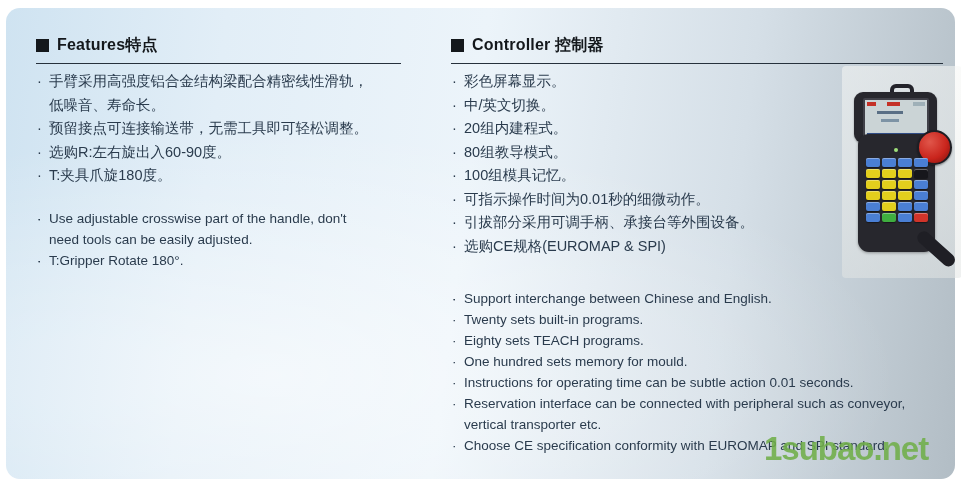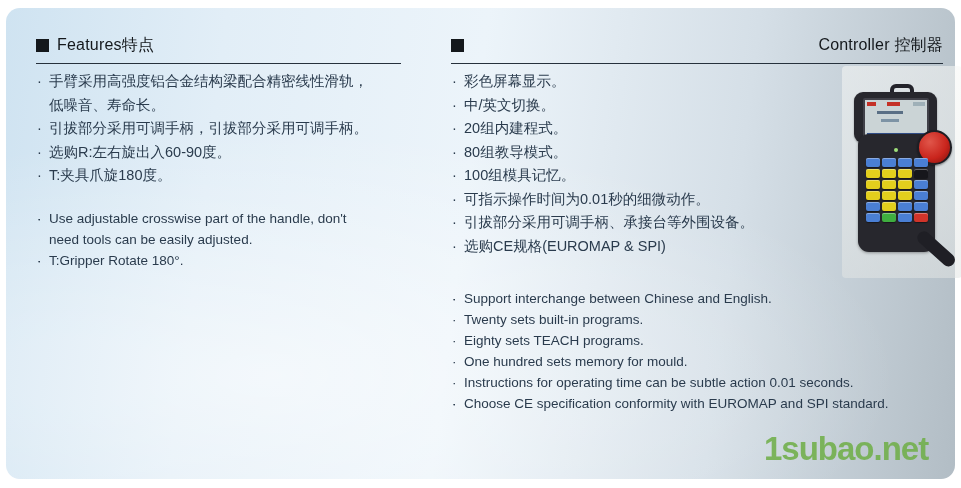--- a/index.html
+++ b/index.html
@@ -16,25 +16,25 @@
       radial-gradient(120% 95% at 28% 78%, rgba(255,255,255,0.55) 0%, rgba(255,255,255,0) 55%),
       linear-gradient(97deg, #cfe3f1 0%, #e2eef7 22%, #ecf4fa 48%, #d5dfe7 75%, #b2bdc5 100%);
   }
 
   .col { position:absolute; top:27px; }
   .col-left  { left:30px;  width:396px; }
   .col-right { left:445px; width:510px; }
 
   .sec-header {
     display:flex; align-items:center; gap:8px;
-    font-size:16px; font-weight:normal; color:#14181c; letter-spacing:.2px;
+    font-size:16px; font-weight:bold; color:#14181c; letter-spacing:.2px;
     padding-bottom:7px; border-bottom:1.5px solid #26313c;
   }
   .col-left  .sec-header { width:365px; }
-  .col-right .sec-header { width:492px;justify-content:space-between; }
+  .col-right .sec-header { width:492px; }
   .sq { width:13px; height:13px; background:#14181c; flex:0 0 auto; }
 
   .list { margin-top:6px; }
   .li { position:relative; padding-left:13px; color:#2a3b4d; }
   .li .dot { position:absolute; left:1px; top:0; color:#2a3b4d; }
   .li .txt { white-space:pre; }
   .list-cn .li { font-size:14.5px; line-height:23.5px; }
   .list-en .li { font-size:13.5px; line-height:21px; }
   .list-en { margin-top:20px; }
   .col-right .list-en { margin-top:30px; }
@@ -101,21 +101,21 @@
   <div class="panel">
 
     <div class="col col-left">
       <div class="sec-header">
         <span class="sq"></span>
         <span>Features特点</span>
       </div>
       <div class="list list-cn">
         <div class="li"><span class="dot">·</span><span class="txt">手臂采用高强度铝合金结构梁配合精密线性滑轨，
 低噪音、寿命长。</span></div>
-        <div class="li"><span class="dot">·</span><span class="txt">引拔部分采用可调手柄，引拔部分采用可调手柄。</span></div>
+        <div class="li"><span class="dot">·</span><span class="txt">预留接点可连接输送带，无需工具即可轻松调整。</span></div>
         <div class="li"><span class="dot">·</span><span class="txt">选购R:左右旋出入60-90度。</span></div>
         <div class="li"><span class="dot">·</span><span class="txt">T:夹具爪旋180度。</span></div>
       </div>
       <div class="list list-en">
         <div class="li"><span class="dot">·</span></div>
         <div class="li"><span class="dot">·</span><span class="txt">Use adjustable crosswise part of the handle, don't
 need tools can be easily adjusted.</span></div>
         <div class="li"><span class="dot">·</span></div>
         <div class="li"><span class="dot">·</span><span class="txt">T:Gripper Rotate 180°.</span></div>
       </div>
@@ -136,21 +136,22 @@
         <div class="li"><span class="dot">·</span><span class="txt">引拔部分采用可调手柄、承接台等外围设备。</span></div>
         <div class="li"><span class="dot">·</span><span class="txt">选购CE规格(EUROMAP &amp; SPI)</span></div>
       </div>
       <div class="list list-en">
         <div class="li"><span class="dot">·</span></div>
         <div class="li"><span class="dot">·</span><span class="txt">Support interchange between Chinese and English.</span></div>
         <div class="li"><span class="dot">·</span><span class="txt">Twenty sets built-in programs.</span></div>
         <div class="li"><span class="dot">·</span><span class="txt">Eighty sets TEACH programs.</span></div>
         <div class="li"><span class="dot">·</span><span class="txt">One hundred sets memory for mould.</span></div>
         <div class="li"><span class="dot">·</span><span class="txt">Instructions for operating time can be subtle action 0.01 seconds.</span></div>
-        <div class="li"><span class="dot">·</span></div>
+        <div class="li"><span class="dot">·</span><span class="txt">Reservation interface can be connected with peripheral such as conveyor,
+vertical transporter etc.</span></div>
         <div class="li"><span class="dot">·</span><span class="txt">Choose CE specification conformity with EUROMAP and SPI standard.</span></div>
       </div>
     </div>
 
     <div class="device">
       <div class="photo-bg"></div>
       <div class="strap"></div>
       <div class="head"></div>
       <div class="screen">
         <div class="scr-red1"></div>

